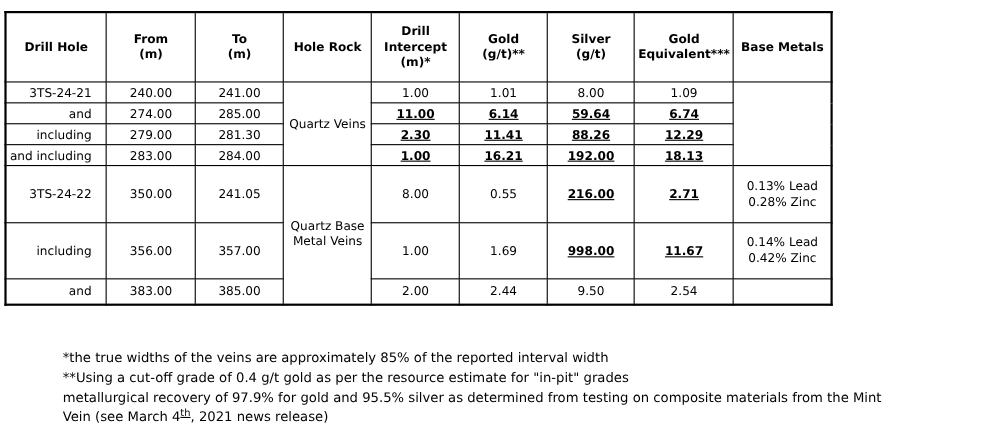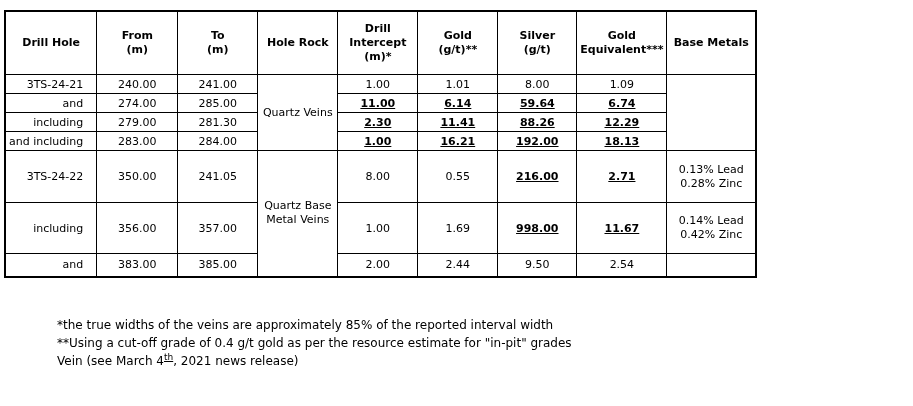--- a/index.html
+++ b/index.html
@@ -135,16 +135,17 @@
           <td class="cell-silver">9.50</td>
           <td class="cell-gold-eq">2.54</td>
           <td class="cell-base-metals"></td>
         </tr>
       </tbody>
   </table>
 
   <div class="footnotes">
     <div class="fn-line">*the true widths of the veins are approximately 85% of the reported interval width</div>
     <div class="fn-line">**Using a cut-off grade of 0.4 g/t gold as per the resource estimate for "in-pit" grades</div>
+    <div class="fn-line">metallurgical recovery of 97.9% for gold and 95.5% silver as determined from testing on composite materials from the Mint</div>
     <div class="fn-line"><span>Vein (see March 4</span><sup>th</sup><span>, 2021 news release)</span></div>
   </div>
 
 </div>
 
 </body></html>

